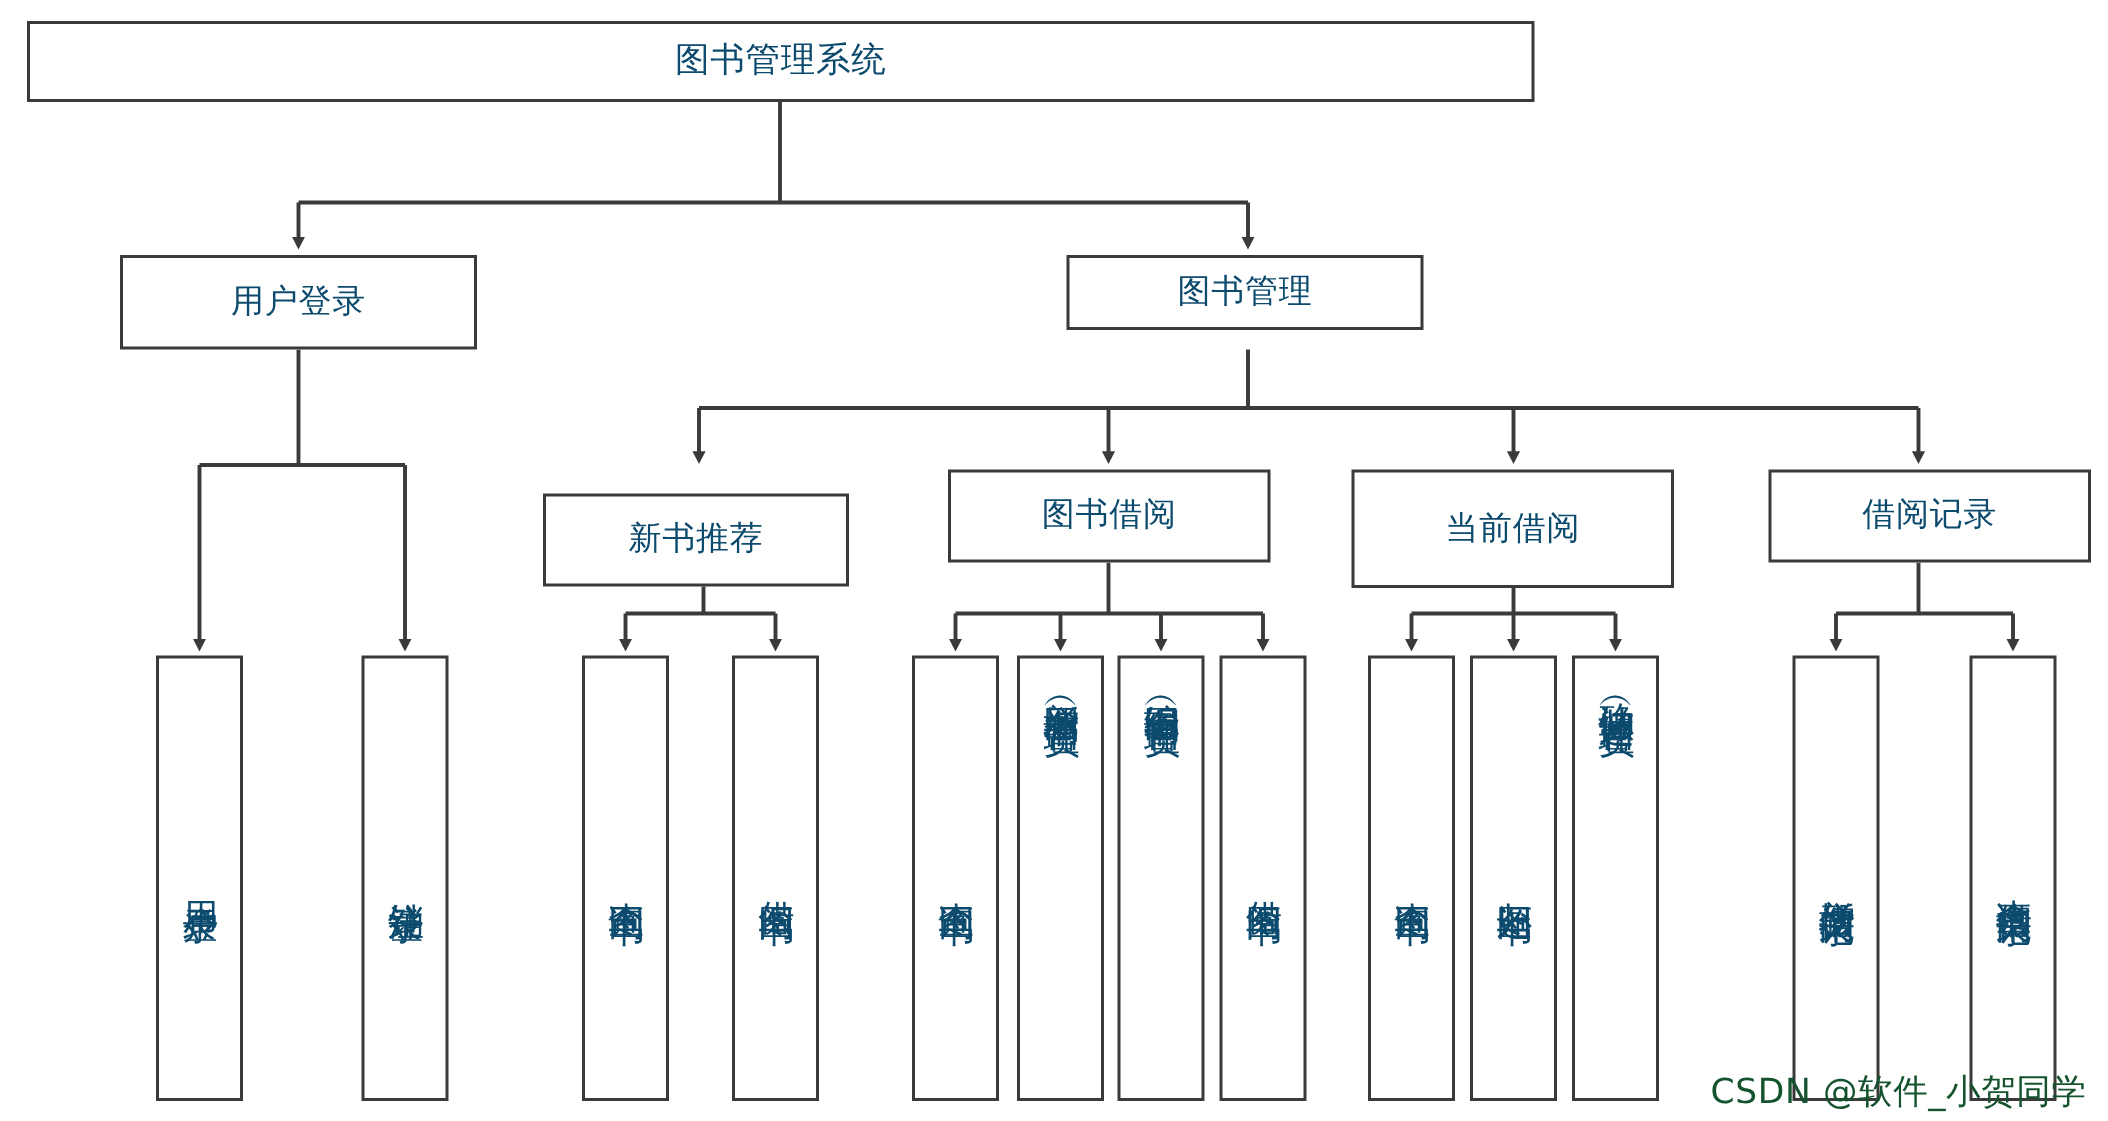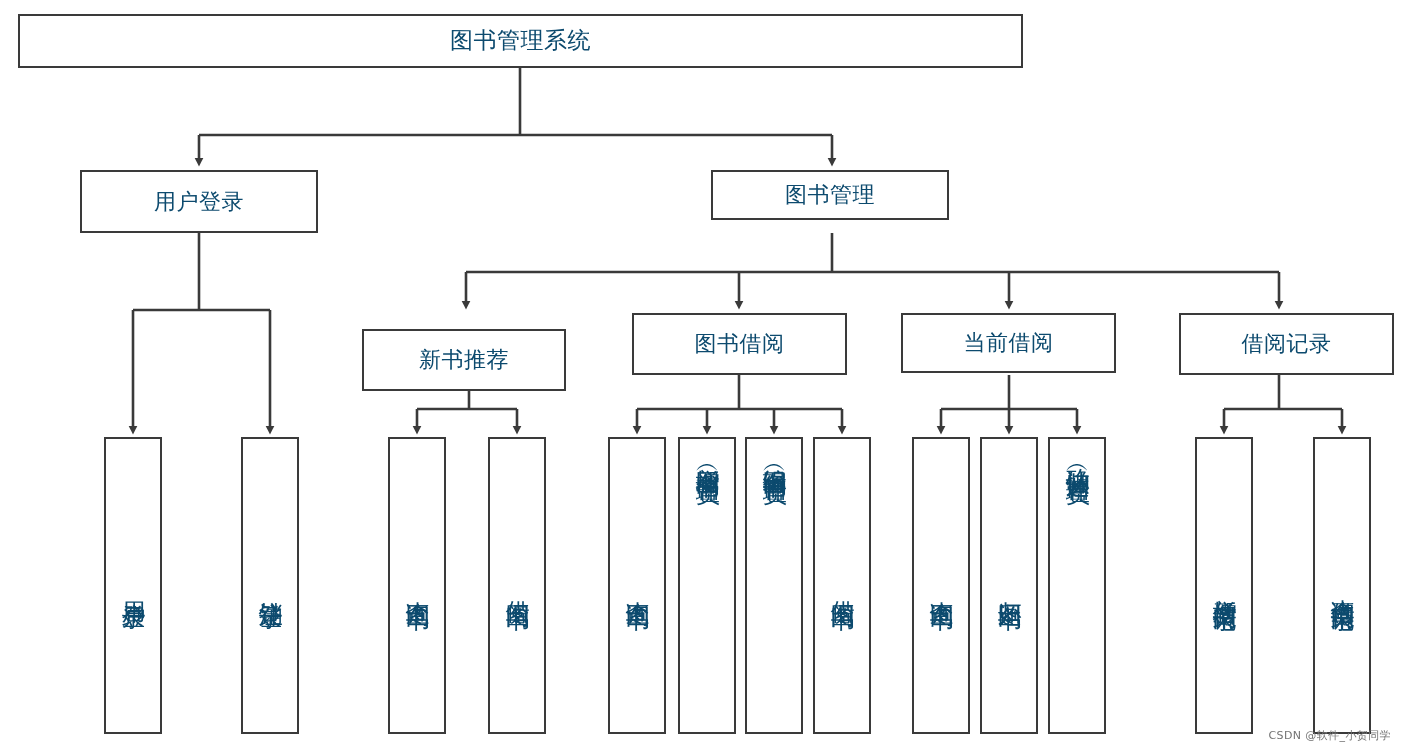--- a/index.html
+++ b/index.html
@@ -58,22 +58,22 @@
     white-space:pre;
     max-height:100%;
   }
   
   .node.leaf.mid{align-items:center;padding-top:0;}
   
   #watermark{
     position:absolute;
     right:14px;
     bottom:4px;
-    font-size:11px;
-    color:#737373;
+    font-size:23px;
+    color:#14532d;
     letter-spacing:.4px;
     white-space:nowrap;
   }
 </style>
 </head>
 <body>
 
 <div id="canvas">
 
   <svg id="wires" viewBox="0 0 1405 747" preserveAspectRatio="none">
@@ -137,21 +137,21 @@
   <div class="node branch" style="left:711px;top:170px;width:238px;height:50px;">
     <span class="label">图书管理</span>
   </div>
 
   <div class="node branch" style="left:362px;top:329px;width:204px;height:62px;">
     <span class="label">新书推荐</span>
   </div>
   <div class="node branch" style="left:632px;top:313px;width:215px;height:62px;">
     <span class="label">图书借阅</span>
   </div>
-  <div class="node branch" style="left:901px;top:313px;width:215px;height:60px;">
+  <div class="node branch" style="left:901px;top:313px;width:215px;height:79px;">
     <span class="label">当前借阅</span>
   </div>
   <div class="node branch" style="left:1179px;top:313px;width:215px;height:62px;">
     <span class="label">借阅记录</span>
   </div>
 
   <div class="node leaf mid" style="left:104px;top:437px;width:58px;height:297px;">
     <span class="label">用户登录</span>
   </div>
   <div class="node leaf mid" style="left:241px;top:437px;width:58px;height:297px;">

